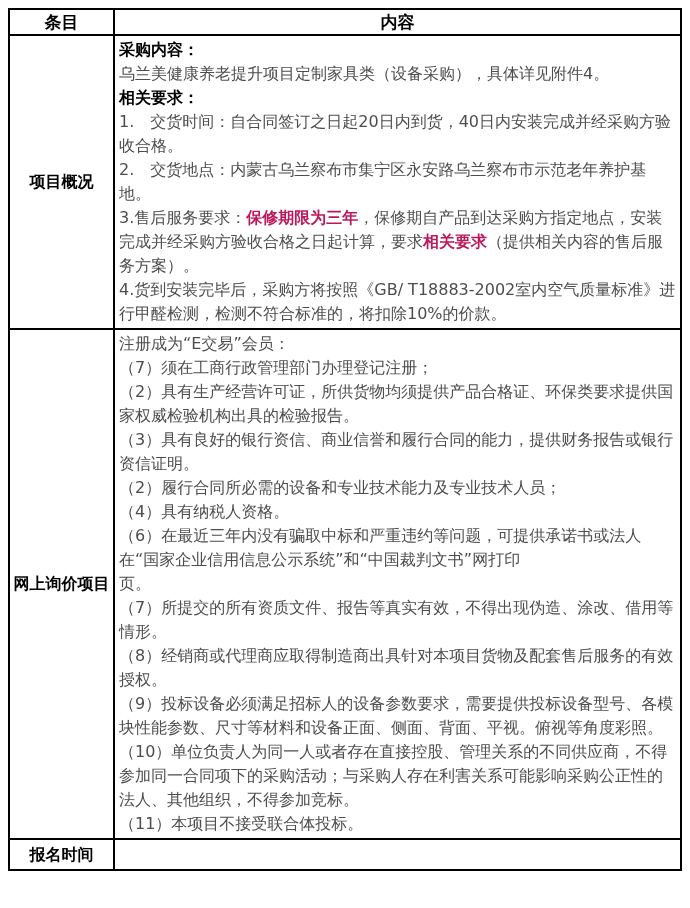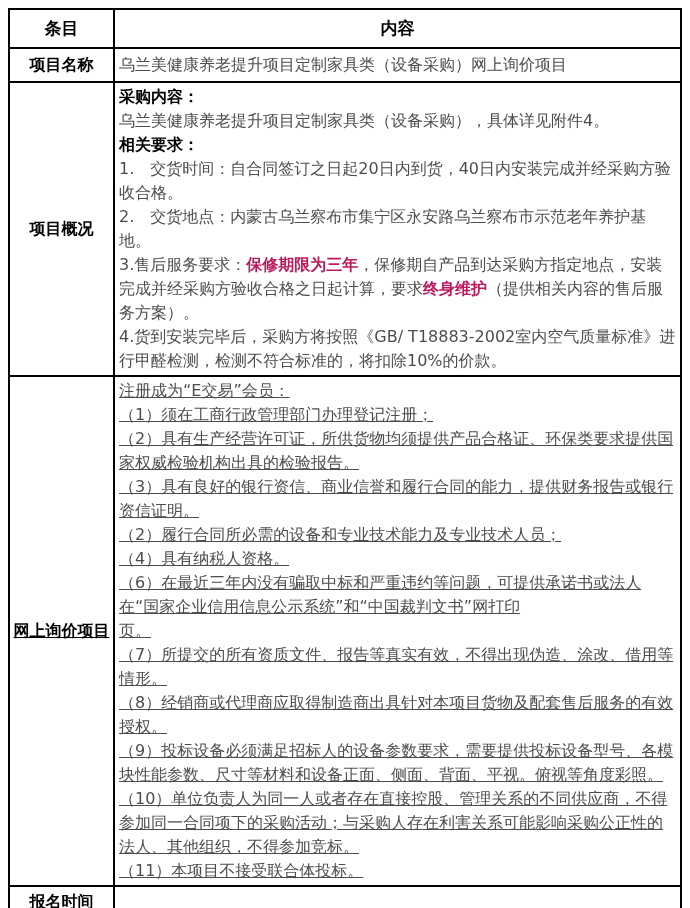--- a/index.html
+++ b/index.html
@@ -28,21 +28,21 @@
   col.c-label { width: 105px; }
   col.c-content { width: 567px; }
 
   thead th {
     height: 26px;
     font-size: 17px;
     font-weight: bold;
     color: #000000;
     text-align: center;
     vertical-align: middle;
-    padding: 7px 2px;
+    padding: 0 2px;
   }
   th.label-cell {
     font-size: 16px;
     font-weight: bold;
     color: #000000;
     text-align: center;
     vertical-align: middle;
     padding: 2px 2px;
     line-height: 22px;
   }
@@ -57,62 +57,56 @@
   }
   .para { margin: 0; }
   .seg-n { color: #4d4d4d; }
   .seg-b { color: #000000; font-weight: bold; }
   .seg-r { color: #be185d; font-weight: bold; }
 
   
   tr.row-0 td, tr.row-0 th { height: 34px; }
   tr.row-1 td, tr.row-1 th { height: 27px; }
   tr.row-2 td, tr.row-2 th { height: 268px; }
-  tr.row-3 td, tr.row-3 th { height: 504px; text-decoration: underline; }
+  tr.row-3 td, tr.row-3 th { height: 504px; }
   tr.row-4 td, tr.row-4 th { height: 31px; }
 </style>
 </head>
 <body>
 
 <div class="page">
   <table class="info-table">
     <colgroup>
       <col class="c-label">
       <col class="c-content">
     </colgroup>
     <thead>
       <tr>
         <th>条目</th>
         <th>内容</th>
       </tr>
     </thead>
     <tbody>
-        <tr class="row-0">
-          <th class="label-cell">项目名称</th>
-          <td class="content-cell">
-            <div class="para"><span class="seg-n">乌兰美健康养老提升项目定制家具类（设备采购）网上询价项目</span></div>
-          </td>
-        </tr>
         <tr class="row-2">
           <th class="label-cell">项目概况</th>
           <td class="content-cell">
             <div class="para"><span class="seg-b">采购内容：</span></div>
             <div class="para"><span class="seg-n">乌兰美健康养老提升项目定制家具类（设备采购），具体详见附件4。</span></div>
             <div class="para"><span class="seg-b">相关要求：</span></div>
             <div class="para"><span class="seg-n">1.　交货时间：自合同签订之日起20日内到货，40日内安装完成并经采购方验收合格。</span></div>
             <div class="para"><span class="seg-n">2.　交货地点：内蒙古乌兰察布市集宁区永安路乌兰察布市示范老年养护基地。</span></div>
-            <div class="para"><span class="seg-n">3.售后服务要求：</span><span class="seg-r">保修期限为三年</span><span class="seg-n">，保修期自产品到达采购方指定地点，安装完成并经采购方验收合格之日起计算，要求</span><span class="seg-r">终身维护</span><span class="seg-n">（提供相关内容的售后服务方案）。</span></div>
+            <div class="para"><span class="seg-n">3.售后服务要求：</span><span class="seg-r">保修期限为三年</span><span class="seg-n">，保修期自产品到达采购方指定地点，安装完成并经采购方验收合格之日起计算，要求</span><span class="seg-r">相关要求</span><span class="seg-n">（提供相关内容的售后服务方案）。</span></div>
             <div class="para"><span class="seg-n">4.货到安装完毕后，采购方将按照《GB/ T18883-2002室内空气质量标准》进行甲醛检测，检测不符合标准的，将扣除10%的价款。</span></div>
           </td>
         </tr>
         <tr class="row-3">
           <th class="label-cell">网上询价项目</th>
           <td class="content-cell">
             <div class="para"><span class="seg-n">注册成为“E交易”会员：</span></div>
-            <div class="para"><span class="seg-n">（1）须在工商行政管理部门办理登记注册；</span></div>
+            <div class="para"><span class="seg-n">（7）须在工商行政管理部门办理登记注册；</span></div>
             <div class="para"><span class="seg-n">（2）具有生产经营许可证，所供货物均须提供产品合格证、环保类要求提供国家权威检验机构出具的检验报告。</span></div>
             <div class="para"><span class="seg-n">（3）具有良好的银行资信、商业信誉和履行合同的能力，提供财务报告或银行资信证明。</span></div>
             <div class="para"><span class="seg-n">（2）履行合同所必需的设备和专业技术能力及专业技术人员；</span></div>
             <div class="para"><span class="seg-n">（4）具有纳税人资格。</span></div>
             <div class="para"><span class="seg-n">（6）在最近三年内没有骗取中标和严重违约等问题，可提供承诺书或法人</span></div>
             <div class="para"><span class="seg-n">在“国家企业信用信息公示系统”和“中国裁判文书”网打印</span></div>
             <div class="para"><span class="seg-n">页。</span></div>
             <div class="para"><span class="seg-n">（7）所提交的所有资质文件、报告等真实有效，不得出现伪造、涂改、借用等情形。</span></div>
             <div class="para"><span class="seg-n">（8）经销商或代理商应取得制造商出具针对本项目货物及配套售后服务的有效授权。</span></div>
             <div class="para"><span class="seg-n">（9）投标设备必须满足招标人的设备参数要求，需要提供投标设备型号、各模块性能参数、尺寸等材料和设备正面、侧面、背面、平视。俯视等角度彩照。</span></div>

